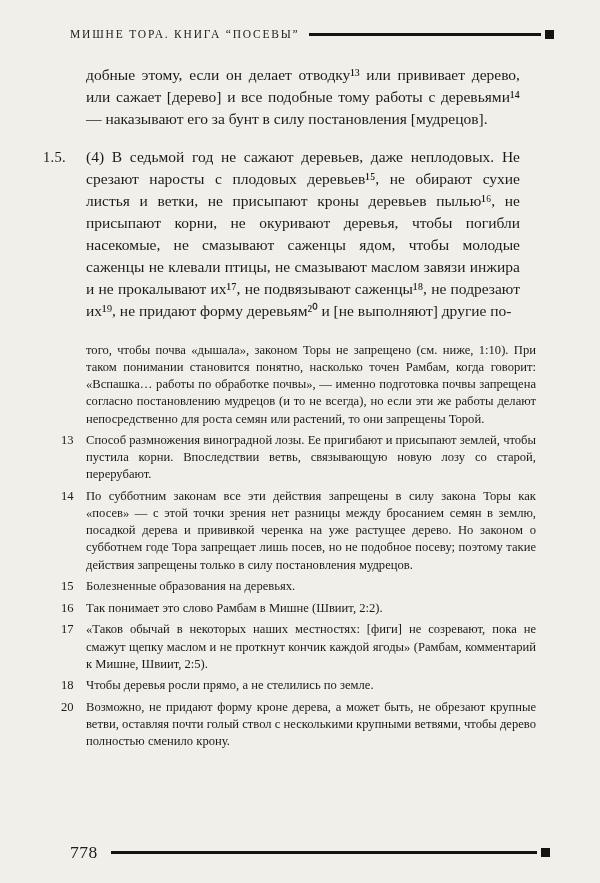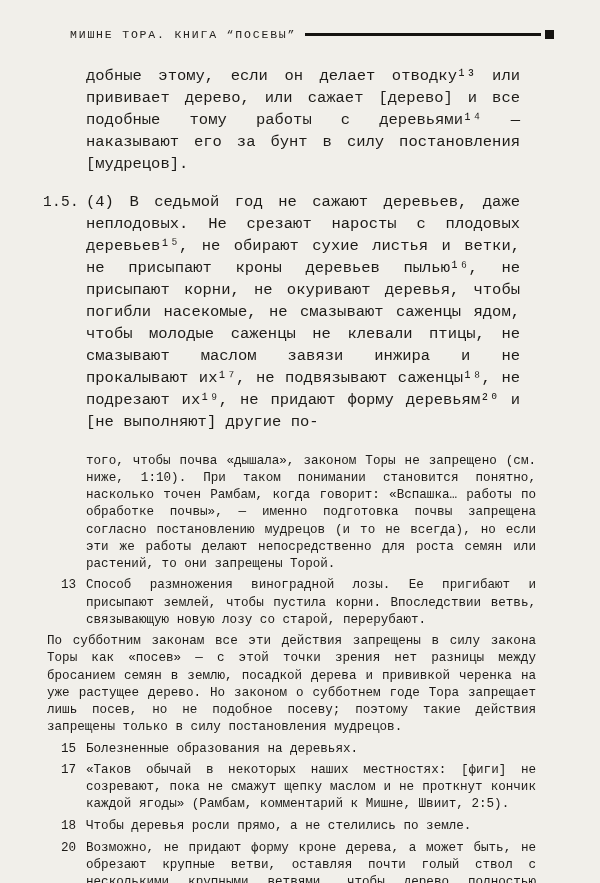--- a/index.html
+++ b/index.html
@@ -7,21 +7,21 @@
     --ink:#1d1b18;
     --rule:#151310;
   }
   html,body{margin:0;padding:0;background:#8a8a8a;}
   .page{
     position:relative;
     width:600px;height:883px;
     margin:0 auto;
     background:var(--paper);
     color:var(--ink);
-    font-family:Liberation Mono, monospace;
+    font-family:Liberation Serif, serif;
     overflow:hidden;
     box-sizing:border-box;
   }
   
   .header{
     display:flex;align-items:center;
     margin:28px 46px 0 70px;
   }
   .header-title{
     font-size:11.5px;
@@ -104,34 +104,44 @@
   </div>
 
   <div class="footnotes">
     <p class="fn-cont">того, чтобы почва «дышала», законом Торы не запрещено (см. ниже, 1:10). При таком понимании становится понятно, насколько точен Рамбам, когда говорит: «Вспашка… работы по обработке почвы», — именно подготовка почвы запрещена согласно постановлению мудрецов (и то не всегда), но если эти же работы делают непосредственно для роста семян или растений, то они запрещены Торой.</p>
 
     <div class="fn-item">
       <span class="fn-num">13</span>
       <span class="fn-text">Способ размножения виноградной лозы. Ее пригибают и присыпают землей, чтобы пустила корни. Впоследствии ветвь, связывающую новую лозу со старой, перерубают.</span>
     </div>
     <div class="fn-item">
+      <span class="fn-num">14</span>
       <span class="fn-text">По субботним законам все эти действия запрещены в силу закона Торы как «посев» — с этой точки зрения нет разницы между бросанием семян в землю, посадкой дерева и прививкой черенка на уже растущее дерево. Но законом о субботнем годе Тора запрещает лишь посев, но не подобное посеву; поэтому такие действия запрещены только в силу постановления мудрецов.</span>
     </div>
     <div class="fn-item">
       <span class="fn-num">15</span>
       <span class="fn-text">Болезненные образования на деревьях.</span>
+    </div>
+    <div class="fn-item">
+      <span class="fn-num">16</span>
+      <span class="fn-text">Так понимает это слово Рамбам в Мишне (Швиит, 2:2).</span>
     </div>
     <div class="fn-item">
       <span class="fn-num">17</span>
       <span class="fn-text">«Таков обычай в некоторых наших местностях: [фиги] не созревают, пока не смажут щепку маслом и не проткнут кончик каждой ягоды» (Рамбам, комментарий к Мишне, Швиит, 2:5).</span>
     </div>
     <div class="fn-item">
       <span class="fn-num">18</span>
       <span class="fn-text">Чтобы деревья росли прямо, а не стелились по земле.</span>
     </div>
     <div class="fn-item">
       <span class="fn-num">20</span>
       <span class="fn-text">Возможно, не придают форму кроне дерева, а может быть, не обрезают крупные ветви, оставляя почти голый ствол с несколькими крупными ветвями, чтобы дерево полностью сменило крону.</span>
     </div>
   </div>
 
+  <div class="footer">
+    <span class="page-number">778</span>
+    <span class="rule"></span>
+    <span class="end-square"></span>
+  </div>
 
 </div>
 
 </body></html>

